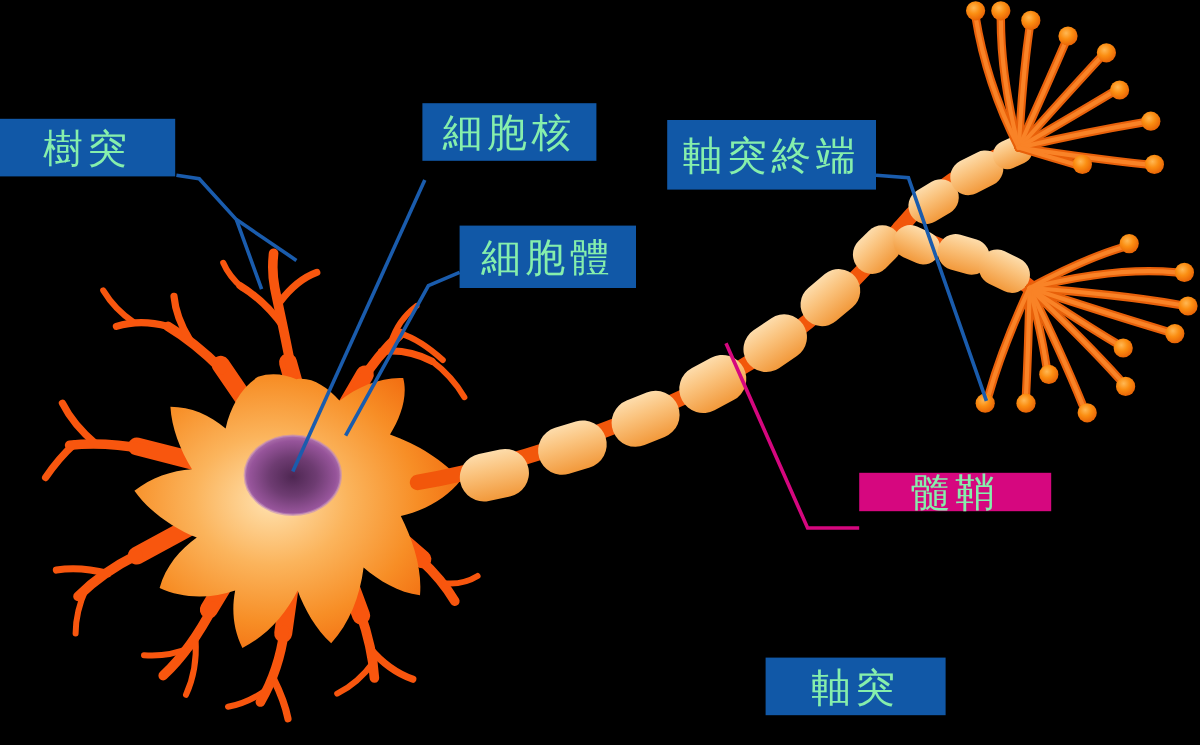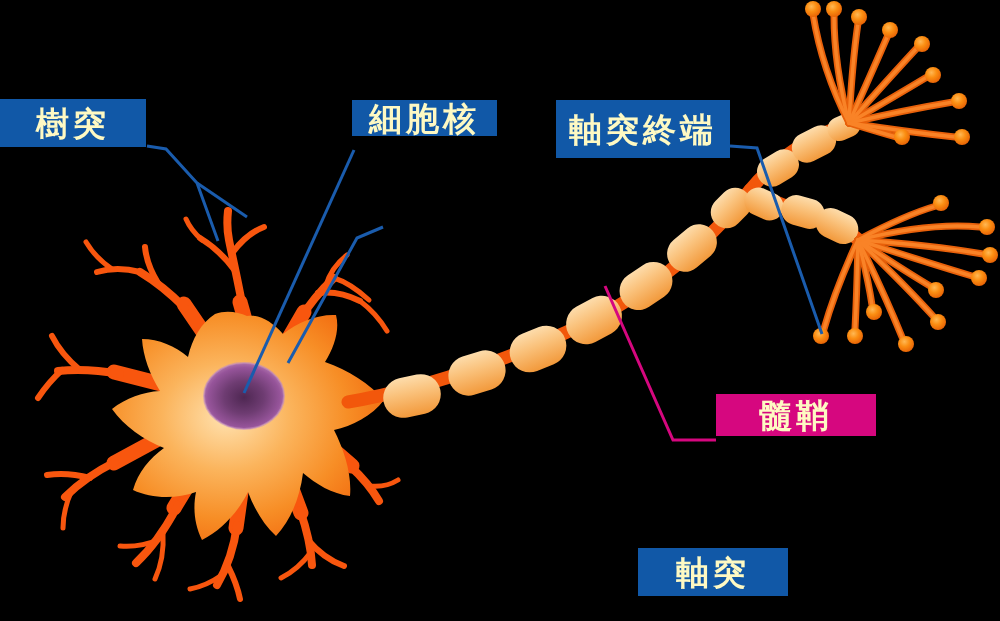--- a/index.html
+++ b/index.html
@@ -7,21 +7,21 @@
     --leader-blue:#1A5CAD; --leader-magenta:#D6077F;
   }
   html,body{margin:0;padding:0;background:#000;}
   .stage{
     position:relative;width:1000px;height:621px;background:#000;overflow:hidden;
     font-family:"DejaVu Sans","Liberation Sans",sans-serif;
   }
   .stage svg{position:absolute;left:0;top:0;}
   .label{
     position:absolute;display:flex;align-items:center;justify-content:center;
-    background:var(--label-blue);color:#fef9c3;font-size:33px;font-weight:bold;
+    background:var(--label-blue);color:#86efac;font-size:33px;font-weight:normal;
     letter-spacing:4px;line-height:1;user-select:none;white-space:nowrap;
   }
   .label.magenta{background:var(--label-magenta);}
 </style>
 </head>
 <body>
 
 <div class="stage">
 
   <svg width="1000" height="621" viewBox="0 0 1000 621">
@@ -211,18 +211,19 @@
         <polyline points="197,183 247,217"></polyline>
         <polyline points="354,150 244,393"></polyline>
         <polyline points="383,227 357,238 288,363"></polyline>
         <polyline points="730,146 757,148 822,334"></polyline>
       </g>
       <polyline style="stroke:var(--leader-magenta)" points="605,286 673,440 716,440"></polyline>
     </g>
   </svg>
 
   <div class="label" style="left:0px;top:99px;width:146px;height:48px">樹突</div>
-  <div class="label" style="left:352px;top:100px;width:145px;height:36px">細胞核</div>
+  <div class="label" style="left:352px;top:86px;width:145px;height:48px">細胞核</div>
+  <div class="label" style="left:383px;top:188px;width:147px;height:52px">細胞體</div>
   <div class="label" style="left:556px;top:100px;width:174px;height:58px">軸突終端</div>
-  <div class="label magenta" style="left:716px;top:394px;width:160px;height:42px">髓鞘</div>
+  <div class="label magenta" style="left:716px;top:394px;width:160px;height:32px">髓鞘</div>
   <div class="label" style="left:638px;top:548px;width:150px;height:48px">軸突</div>
 
 </div>
 
 </body></html>

